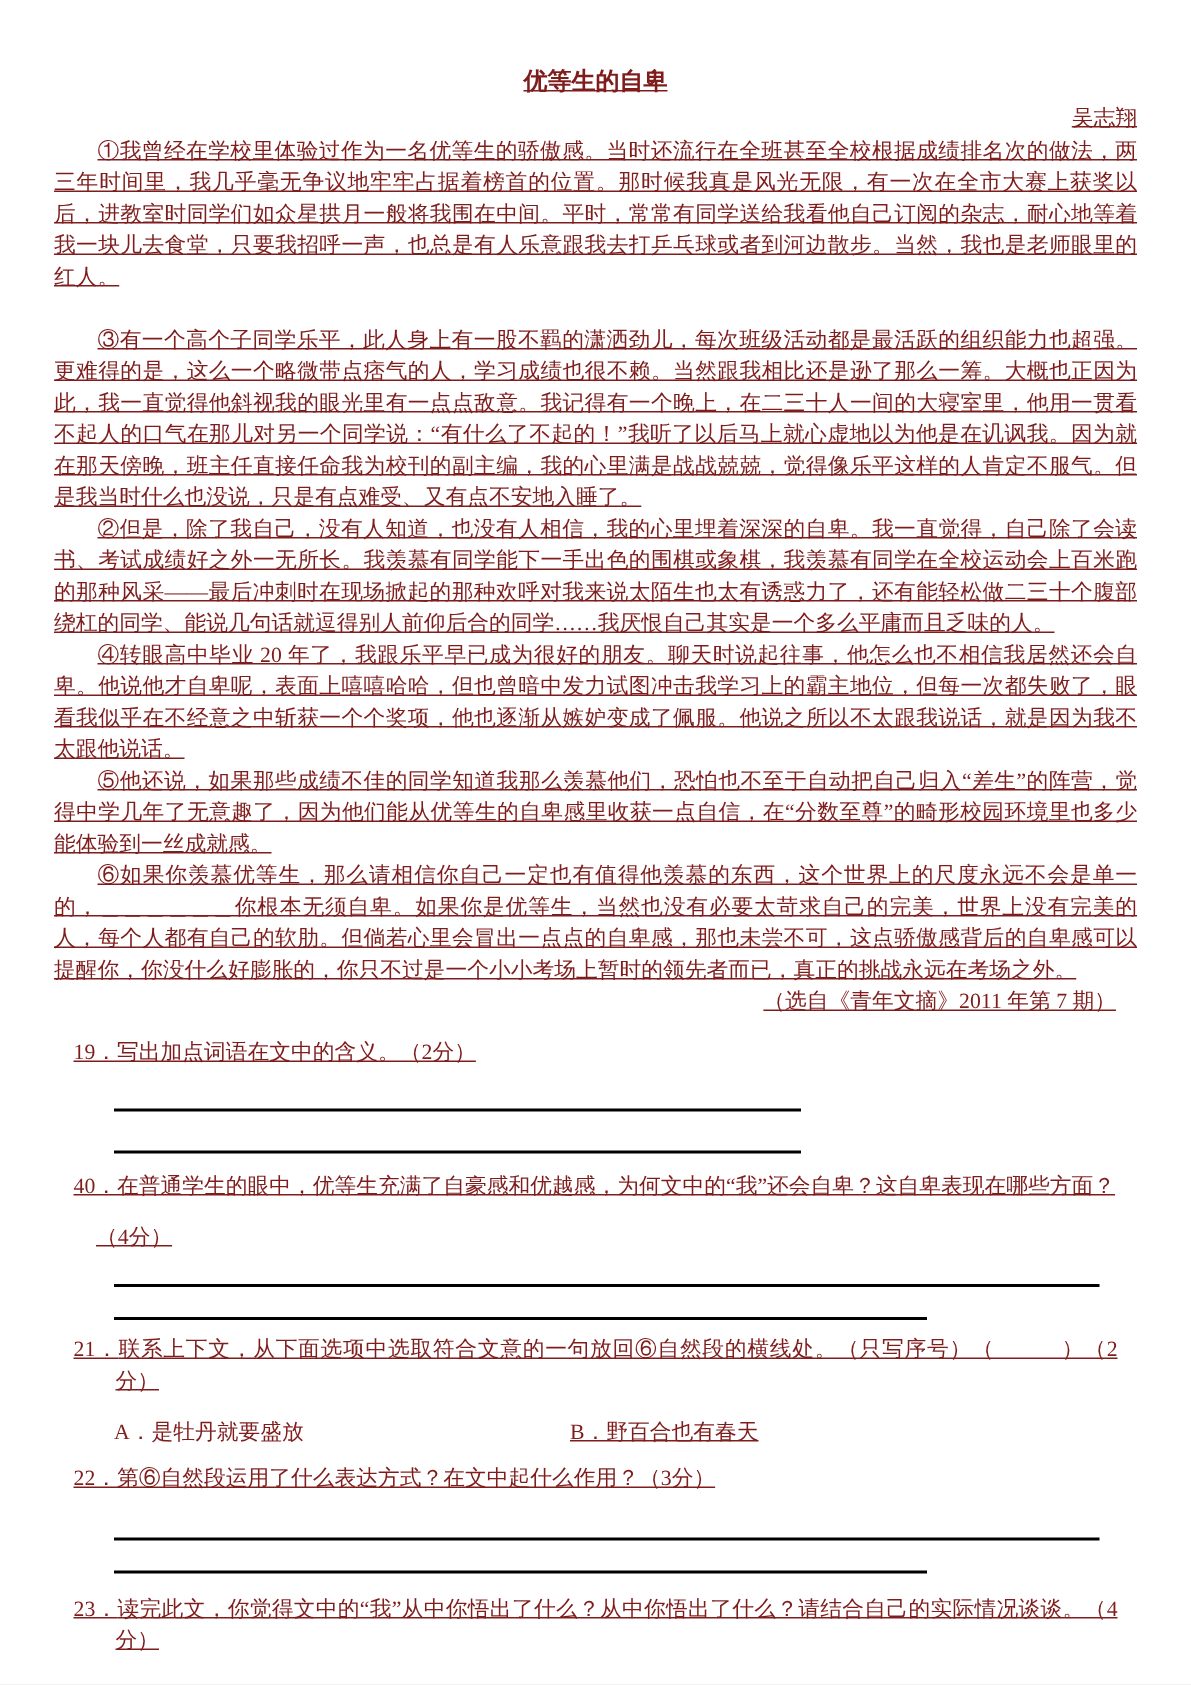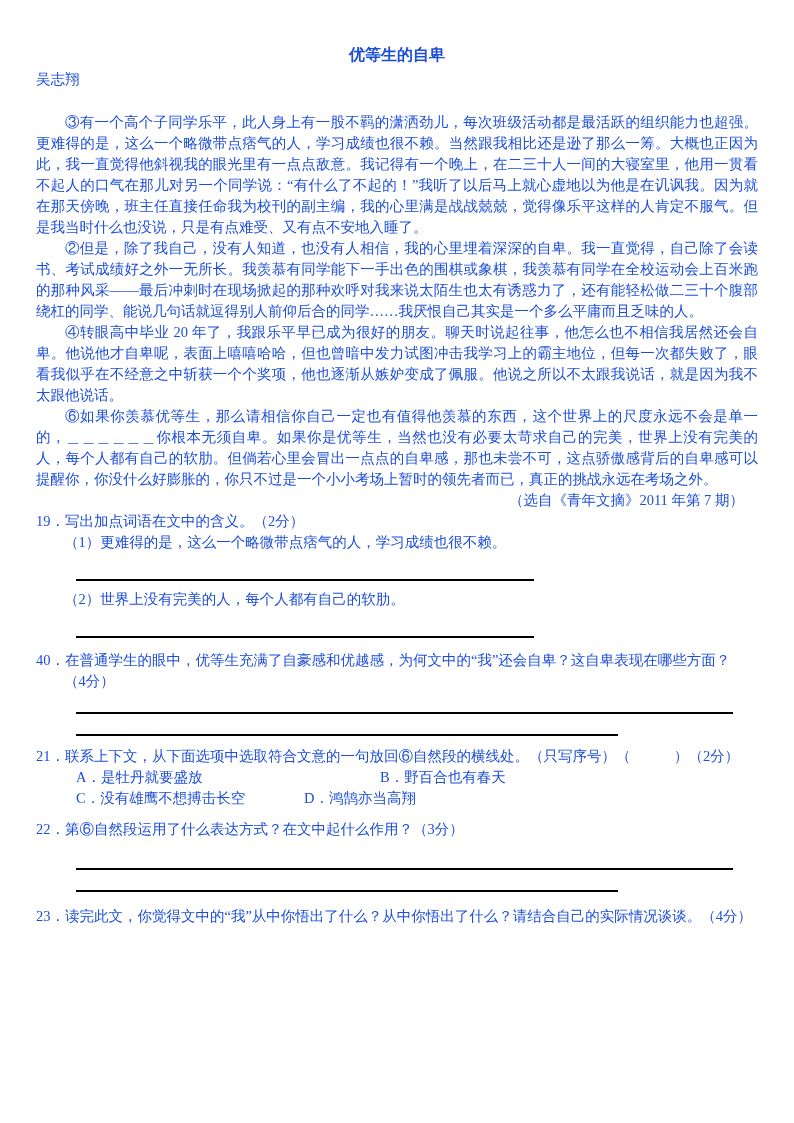--- a/index.html
+++ b/index.html
@@ -2,53 +2,54 @@
 <html><head>
 <meta charset="utf-8">
 <style>
   html, body { margin: 0; padding: 0; background: #e8e8e8; }
   .page {
     position: relative;
     width: 794px;
     height: 1123px;
     margin: 0 auto;
     background: #ffffff;
-    color: #1d4ed8;
+    color: #7f1d1d;
     font-family: "Liberation Serif", "DejaVu Serif", serif;
     font-size: 14.5px;
     line-height: 21px;
     box-sizing: border-box;
     padding: 44px 36px 30px 36px;
     overflow: hidden;
+    text-decoration: underline;
   }
   .title {
     text-align: center;
     font-size: 16px;
     font-weight: bold;
     margin: 0 0 3px 0;
     line-height: 22px;
   }
   .author {
-    text-align: left;
+    text-align: right;
     margin: 0 0 1px 0;
     line-height: 21px;
   }
   .para {
     margin: 0;
     text-indent: 2em;
     text-align: justify;
   }
   .blank-line { height: 21px; }
   .citation {
     text-align: right;
     margin: 0;
     padding-right: 14px;
   }
   .q {
-    margin: 0;
+    margin: 13px;
     padding-left: 28px;
     text-indent: -28px;
     text-align: justify;
   }
   .q-gap { margin-top: 12px; }
   .q-gap-sm { margin-top: 10px; }
   .q-gap-lg { margin-top: 14px; }
   .sub {
     margin: 0 0 0 28px;
     text-align: justify;
@@ -70,41 +71,40 @@
   .opt-c { display: inline-block; width: 228px; }
 </style>
 </head>
 <body>
 
 <div class="page">
 
   <h1 class="title">优等生的自卑</h1>
   <div class="author">吴志翔</div>
 
+  <p class="para">①我曾经在学校里体验过作为一名优等生的骄傲感。当时还流行在全班甚至全校根据成绩排名次的做法，两三年时间里，我几乎毫无争议地牢牢占据着榜首的位置。那时候我真是风光无限，有一次在全市大赛上获奖以后，进教室时同学们如众星拱月一般将我围在中间。平时，常常有同学送给我看他自己订阅的杂志，耐心地等着我一块儿去食堂，只要我招呼一声，也总是有人乐意跟我去打乒乓球或者到河边散步。当然，我也是老师眼里的红人。</p>
   <div class="blank-line"></div>
   <p class="para">③有一个高个子同学乐平，此人身上有一股不羁的潇洒劲儿，每次班级活动都是最活跃的组织能力也超强。更难得的是，这么一个略微带点痞气的人，学习成绩也很不赖。当然跟我相比还是逊了那么一筹。大概也正因为此，我一直觉得他斜视我的眼光里有一点点敌意。我记得有一个晚上，在二三十人一间的大寝室里，他用一贯看不起人的口气在那儿对另一个同学说：“有什么了不起的！”我听了以后马上就心虚地以为他是在讥讽我。因为就在那天傍晚，班主任直接任命我为校刊的副主编，我的心里满是战战兢兢，觉得像乐平这样的人肯定不服气。但是我当时什么也没说，只是有点难受、又有点不安地入睡了。</p>
   <p class="para">②但是，除了我自己，没有人知道，也没有人相信，我的心里埋着深深的自卑。我一直觉得，自己除了会读书、考试成绩好之外一无所长。我羡慕有同学能下一手出色的围棋或象棋，我羡慕有同学在全校运动会上百米跑的那种风采——最后冲刺时在现场掀起的那种欢呼对我来说太陌生也太有诱惑力了，还有能轻松做二三十个腹部绕杠的同学、能说几句话就逗得别人前仰后合的同学……我厌恨自己其实是一个多么平庸而且乏味的人。</p>
   <p class="para">④转眼高中毕业 20 年了，我跟乐平早已成为很好的朋友。聊天时说起往事，他怎么也不相信我居然还会自卑。他说他才自卑呢，表面上嘻嘻哈哈，但也曾暗中发力试图冲击我学习上的霸主地位，但每一次都失败了，眼看我似乎在不经意之中斩获一个个奖项，他也逐渐从嫉妒变成了佩服。他说之所以不太跟我说话，就是因为我不太跟他说话。</p>
+  <p class="para">⑤他还说，如果那些成绩不佳的同学知道我那么羡慕他们，恐怕也不至于自动把自己归入“差生”的阵营，觉得中学几年了无意趣了，因为他们能从优等生的自卑感里收获一点自信，在“分数至尊”的畸形校园环境里也多少能体验到一丝成就感。</p>
   <p class="para">⑥如果你羡慕优等生，那么请相信你自己一定也有值得他羡慕的东西，这个世界上的尺度永远不会是单一的，＿＿＿＿＿＿你根本无须自卑。如果你是优等生，当然也没有必要太苛求自己的完美，世界上没有完美的人，每个人都有自己的软肋。但倘若心里会冒出一点点的自卑感，那也未尝不可，这点骄傲感背后的自卑感可以提醒你，你没什么好膨胀的，你只不过是一个小小考场上暂时的领先者而已，真正的挑战永远在考场之外。</p>
   <div class="citation">（选自《青年文摘》2011 年第 7 期）</div>
 
   <div class="q"><span>19．</span><span>写出加点词语在文中的含义。（2分）</span></div>
-  <div class="sub">（1）更难得的是，这么一个略微带点痞气的人，学习成绩也很不赖。</div>
   <div class="ans-line w-short"></div>
-  <div class="sub sub-gap">（2）世界上没有完美的人，每个人都有自己的软肋。</div>
   <div class="ans-line w-short"></div>
 
   <div class="q q-gap"><span>40．</span><span>在普通学生的眼中，优等生充满了自豪感和优越感，为何文中的“我”还会自卑？这自卑表现在哪些方面？</span></div>
   <div class="sub">（4分）</div>
   <div class="ans-line w-long mt20"></div>
   <div class="ans-line w-med mt20"></div>
 
   <div class="q q-gap-sm"><span>21．</span><span>联系上下文，从下面选项中选取符合文意的一句放回⑥自然段的横线处。（只写序号）（　　　）（2分）</span></div>
   <div class="opt-row opt-row-first"><span class="opt-a">A．是牡丹就要盛放</span><span>B．野百合也有春天</span></div>
-  <div class="opt-row"><span class="opt-c">C．没有雄鹰不想搏击长空</span><span>D．鸿鹄亦当高翔</span></div>
 
   <div class="q q-gap-sm"><span>22．</span><span>第⑥自然段运用了什么表达方式？在文中起什么作用？（3分）</span></div>
   <div class="ans-line w-long mt28"></div>
   <div class="ans-line w-med mt20"></div>
 
   <div class="q q-gap-lg"><span>23．</span><span>读完此文，你觉得文中的“我”从中你悟出了什么？从中你悟出了什么？请结合自己的实际情况谈谈。（4分）</span></div>
 
 </div>
 
 </body></html>

